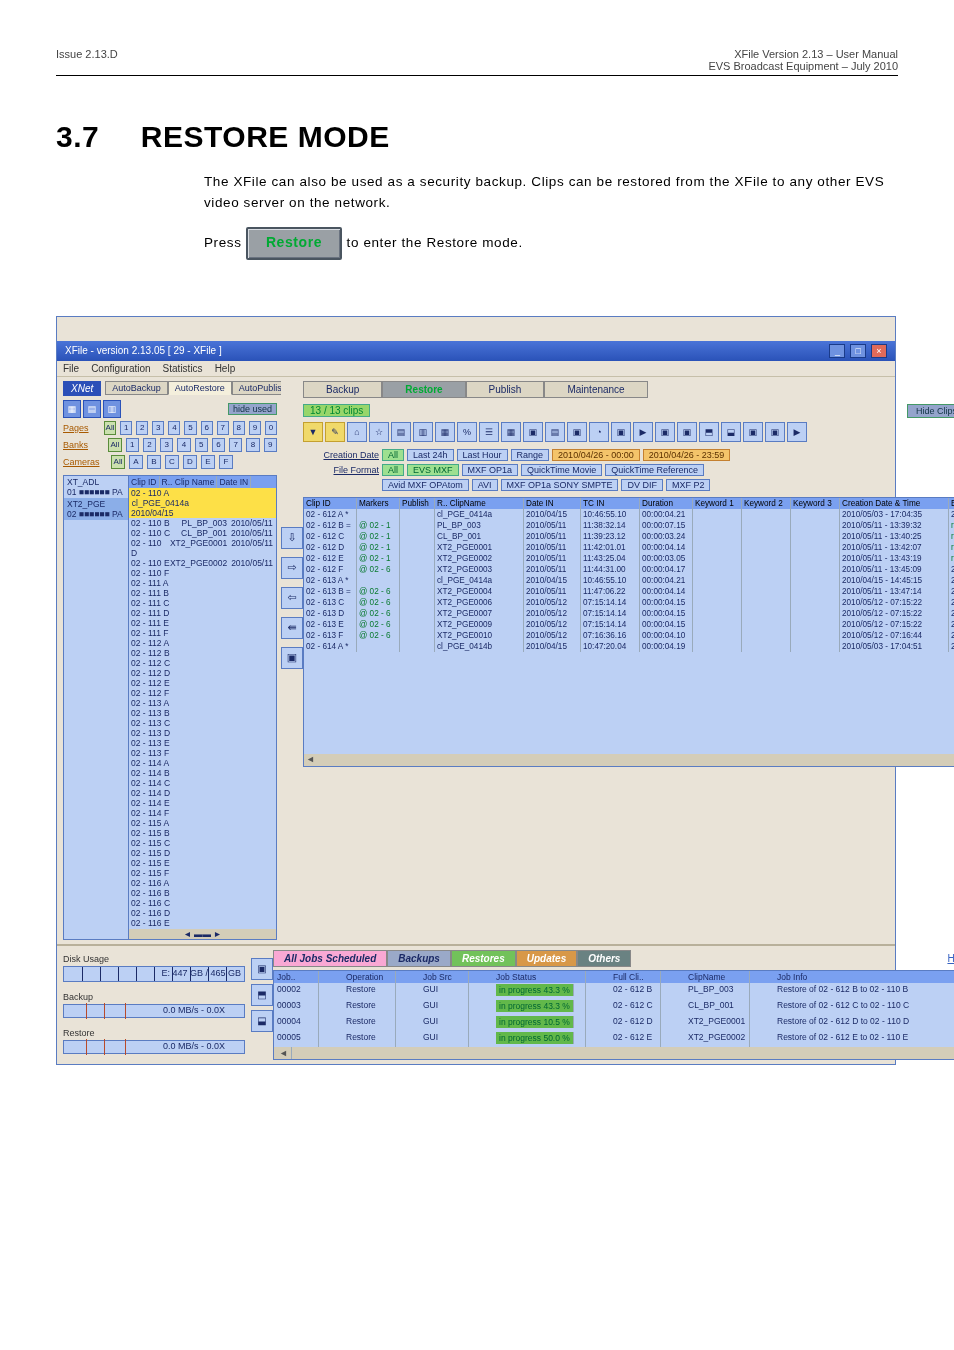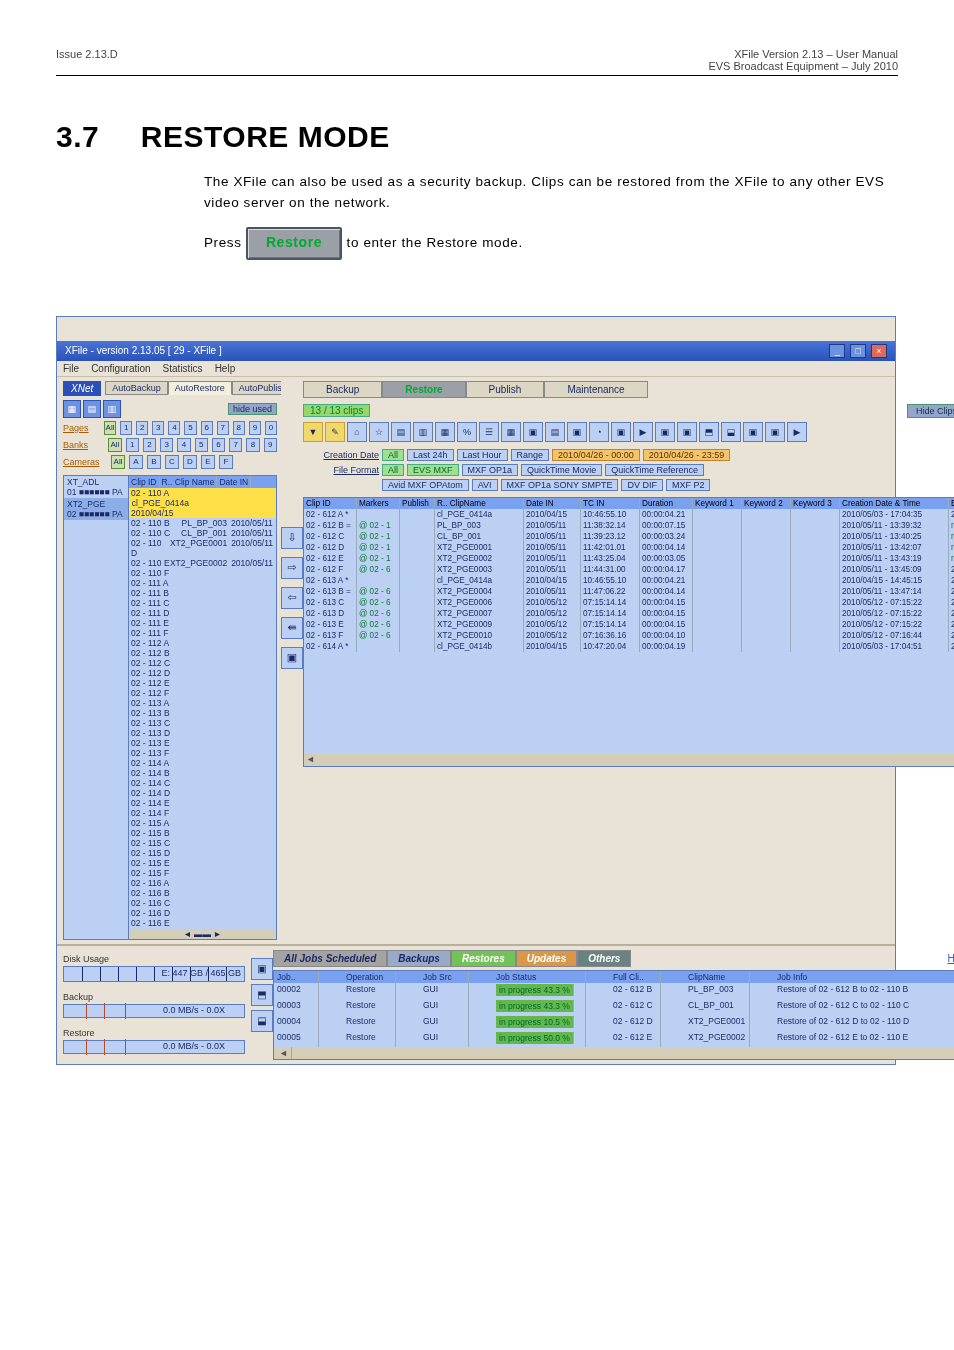--- a/index.html
+++ b/index.html
@@ -79,21 +79,21 @@
   .du-ticks i{ position:absolute; top:0; bottom:0; width:1px; background:#1b2a66; }
   .du-txt { position:absolute; right:3px; top:1px; font-size:9px; color:#1b2a66; }
   .bu-bar { width:180px; height:12px; border:1px solid #5a7cc2; background:#bcd0f4; margin-top:2px; position:relative; }
   .bu-txt { position:absolute; right:19px; top:0; font-size:9px; color:#1b2a66; }
   .bu-mk { position:absolute; top:-2px; width:1px; height:16px; background:#b84a2a; }
   .stack-icons { width:26px; display:flex; flex-direction:column; gap:4px; align-items:center; padding-top:8px; }
   .stack-icons div{ width:20px; height:20px; border:1px solid #5a7cc2; background:#bcd0f4; display:flex; align-items:center; justify-content:center; font-size:10px; color:#1b2a66;}
   .lower-right { flex:1; padding:0 6px 4px 0; font-size:9px; }
   .jobs-tabs { display:flex; align-items:center; gap:0; }
   .jtab { padding:2px 10px; font-size:10px; font-style:italic; font-weight:700; border:1px solid #888; }
-  .jtab.sched { background:#a3a3a3; color:#1b2a66; }
+  .jtab.sched { background:#f9a8d4; color:#1b2a66; }
   .jtab.bk { background:#9aa9c8; color:#1b2a66; }
   .jtab.rs { background:#72c25a; color:#fff; }
   .jtab.up { background:#d89848; color:#fff; }
   .jtab.ot { background:#6a8282; color:#fff; }
   .jobs-hide { margin-left:auto; color:#3662c2; font-size:10px; text-decoration:underline; padding-right:2px;}
   .jobs-btns { display:flex; gap:0; margin-top:2px; }
   .jb { background:#c84a3a; color:#fff; padding:1px 6px; border:1px solid #8a2618; font-size:9px; }
   .jb2 { background:#7aa0f0; color:#062; padding:1px 6px; border:1px solid #5a7cc2; font-size:9px; }
   .jobs-table { margin-top:3px; border:1px solid #5a7cc2; background:#bcd0f4; }
   .jobs-table .jh, .jobs-table .jr { display:flex; font-size:8.5px;gap:24px; }

